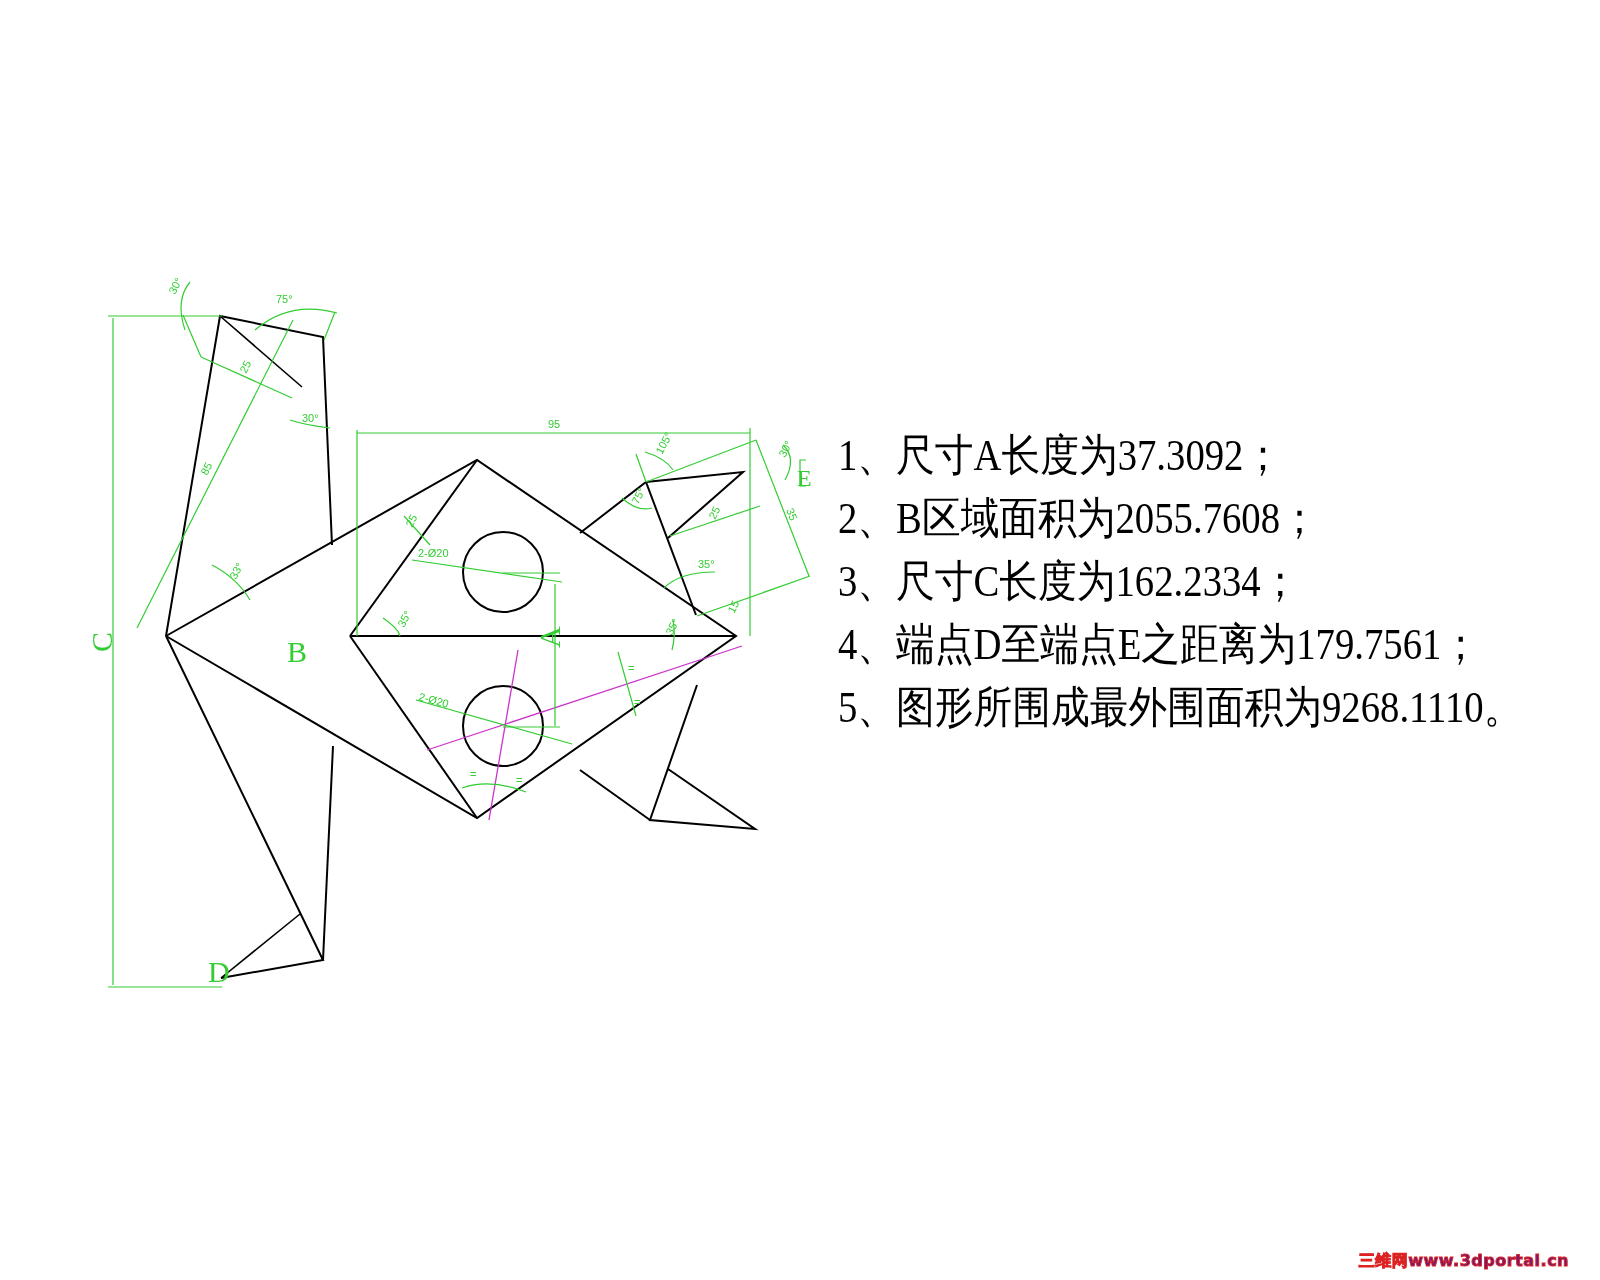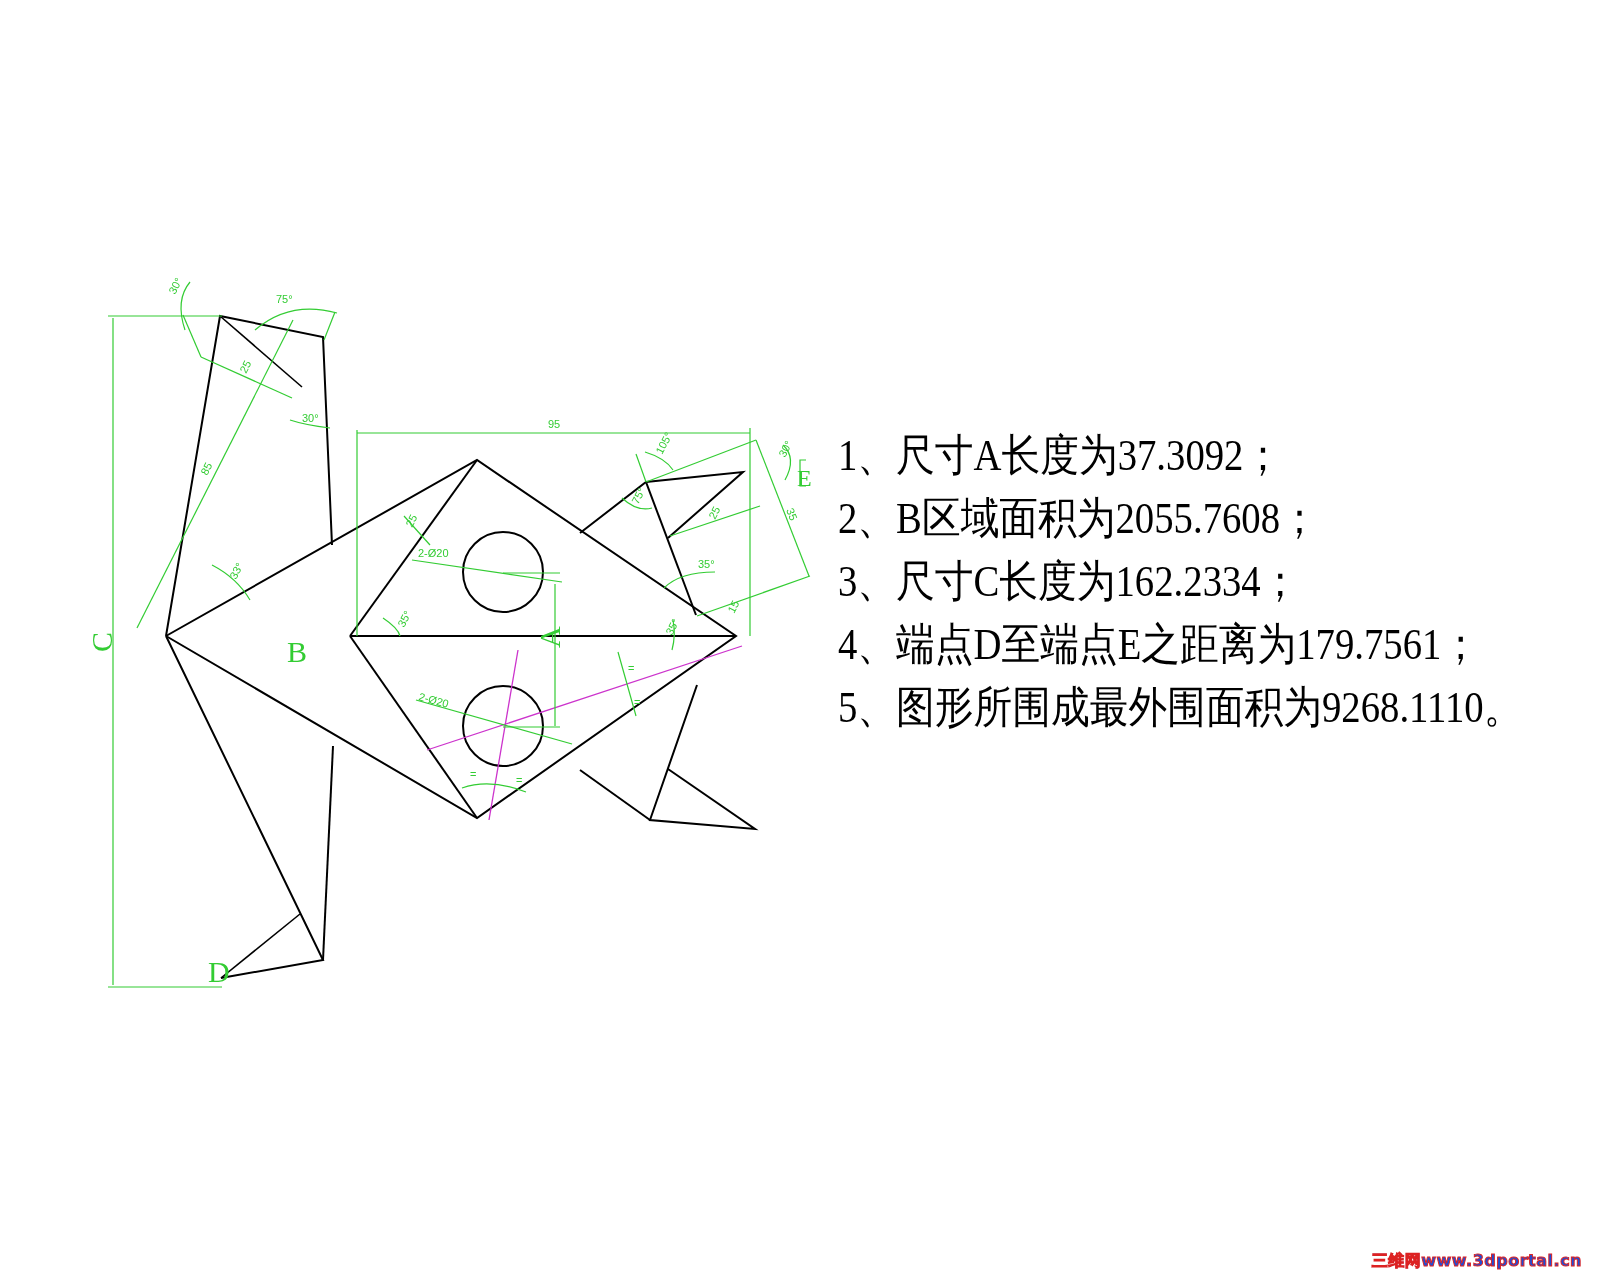--- a/index.html
+++ b/index.html
@@ -6,21 +6,21 @@
   body { width: 1600px; height: 1280px; position: relative; overflow: hidden; }
   #drawing { position: absolute; left: 0; top: 0; width: 1600px; height: 1280px; }
   .dim { stroke: #33cc33; stroke-width: 1.2; fill: none; }
   .geo { stroke: #000000; stroke-width: 2; fill: none; }
   .geo-thin { stroke: #000000; stroke-width: 1.6; fill: none; }
   .center { stroke: #cc33cc; stroke-width: 1.3; fill: none; }
   .dimtxt { fill: #33cc33; font-family: "Liberation Sans", sans-serif; font-size: 11px; }
   .lbl { fill: #33cc33; font-family: "Liberation Serif", serif; font-size: 30px; }
   #notes { position: absolute; left: 838px; top: 424px; font-family: "Liberation Serif", "DejaVu Serif", serif; font-size: 44px; line-height: 63px; color: #000; transform: scaleX(0.88); transform-origin: left top; white-space: nowrap; }
   .note-line { display: block; }
-  #watermark { position: absolute; right: 18px; bottom: 8px; font-family: "DejaVu Sans", sans-serif; font-size: 16px; font-weight: bold; color: #1d4ed8; -webkit-text-stroke: 1px #dd2222; letter-spacing: 0.5px; }
+  #watermark { position: absolute; right: 31px; bottom: 8px; font-family: "DejaVu Sans", sans-serif; font-size: 16px; font-weight: bold; color: #701a75; -webkit-text-stroke: 1px #dd2222; letter-spacing: 0.5px; }
 </style>
 </head>
 <body>
 
 <svg id="drawing" viewBox="0 0 1600 1280" xmlns="http://www.w3.org/2000/svg">
 
   <g>
 
     <polyline class="geo" points="166,636 477,460 736,636 477,818 166,636"></polyline>
     <line class="geo" x1="350" y1="636" x2="736" y2="636"></line>

